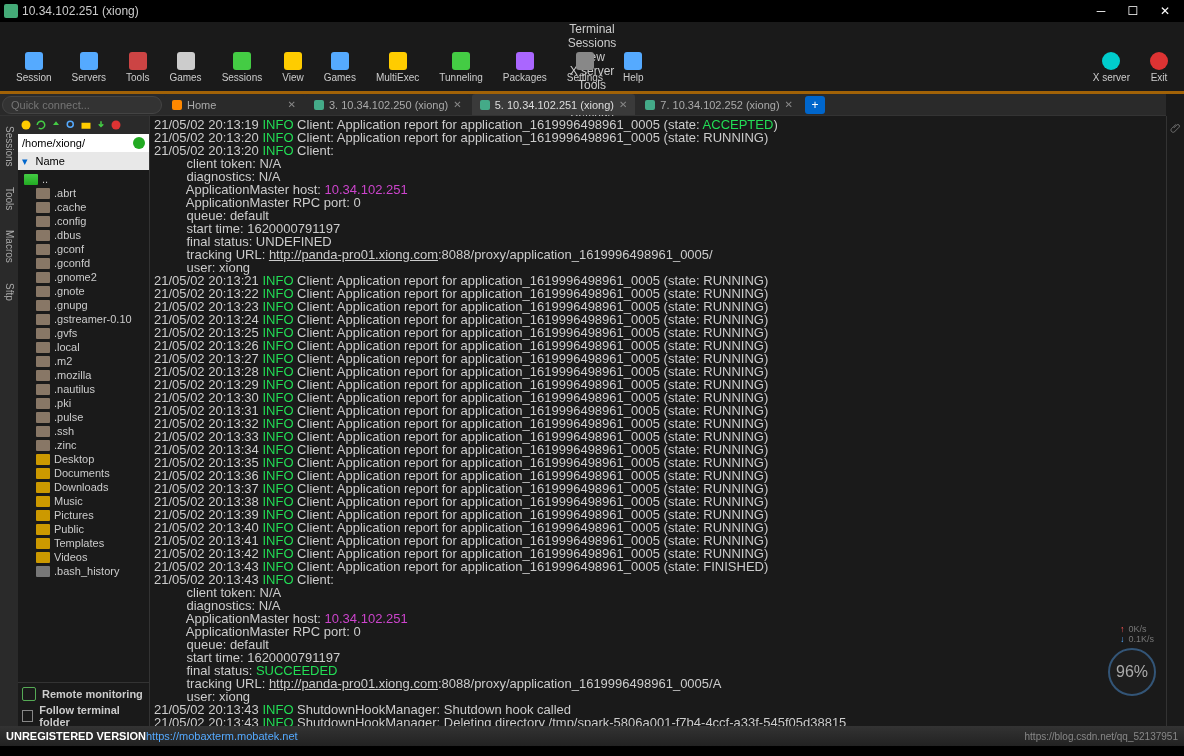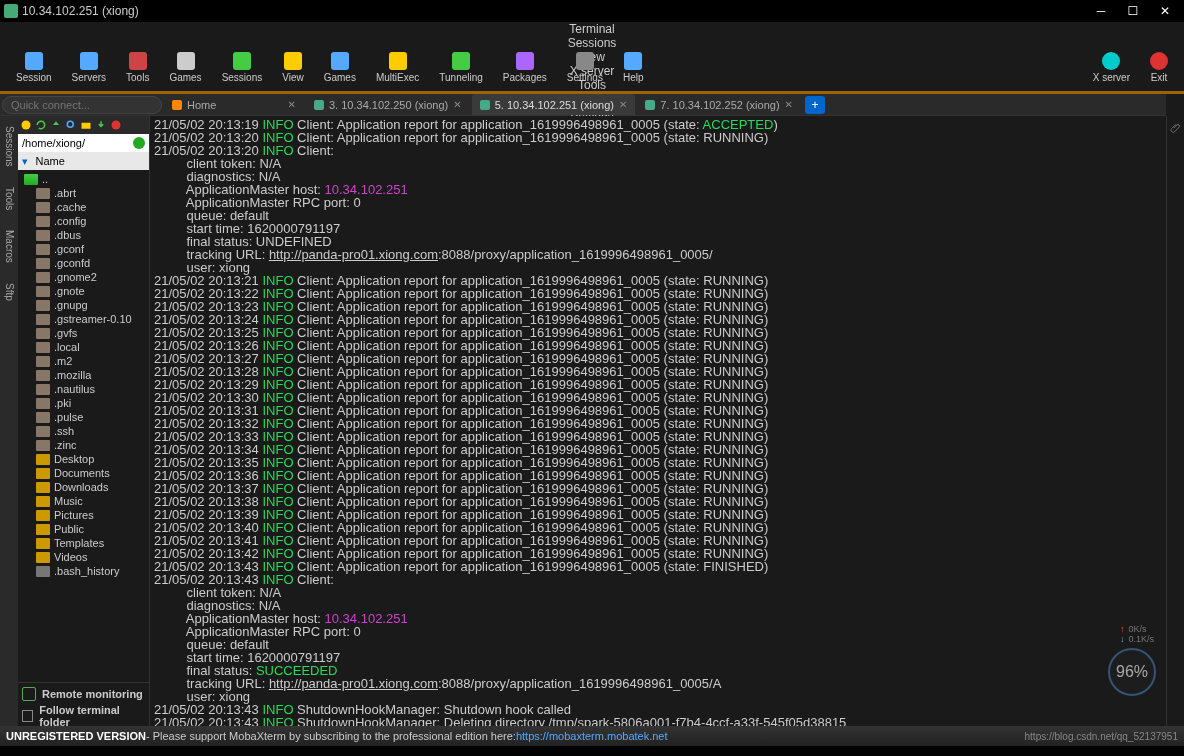--- a/index.html
+++ b/index.html
@@ -362,16 +362,15 @@
       <span>0K/s</span>
     </div>
   <div class="gauge-row">
       <span class="arrow-dn">↓</span>
       <span>0.1K/s</span>
     </div>
 </div>
 
 <div class="statusbar">
   <span class="strong">UNREGISTERED VERSION</span>
-  <span> - Please support MobaXterm by subscribing to the professional edition here: </span>
   <a href="#">https://mobaxterm.mobatek.net</a>
   <span class="status-right">https://blog.csdn.net/qq_52137951</span>
 </div>
 
 </body></html>

